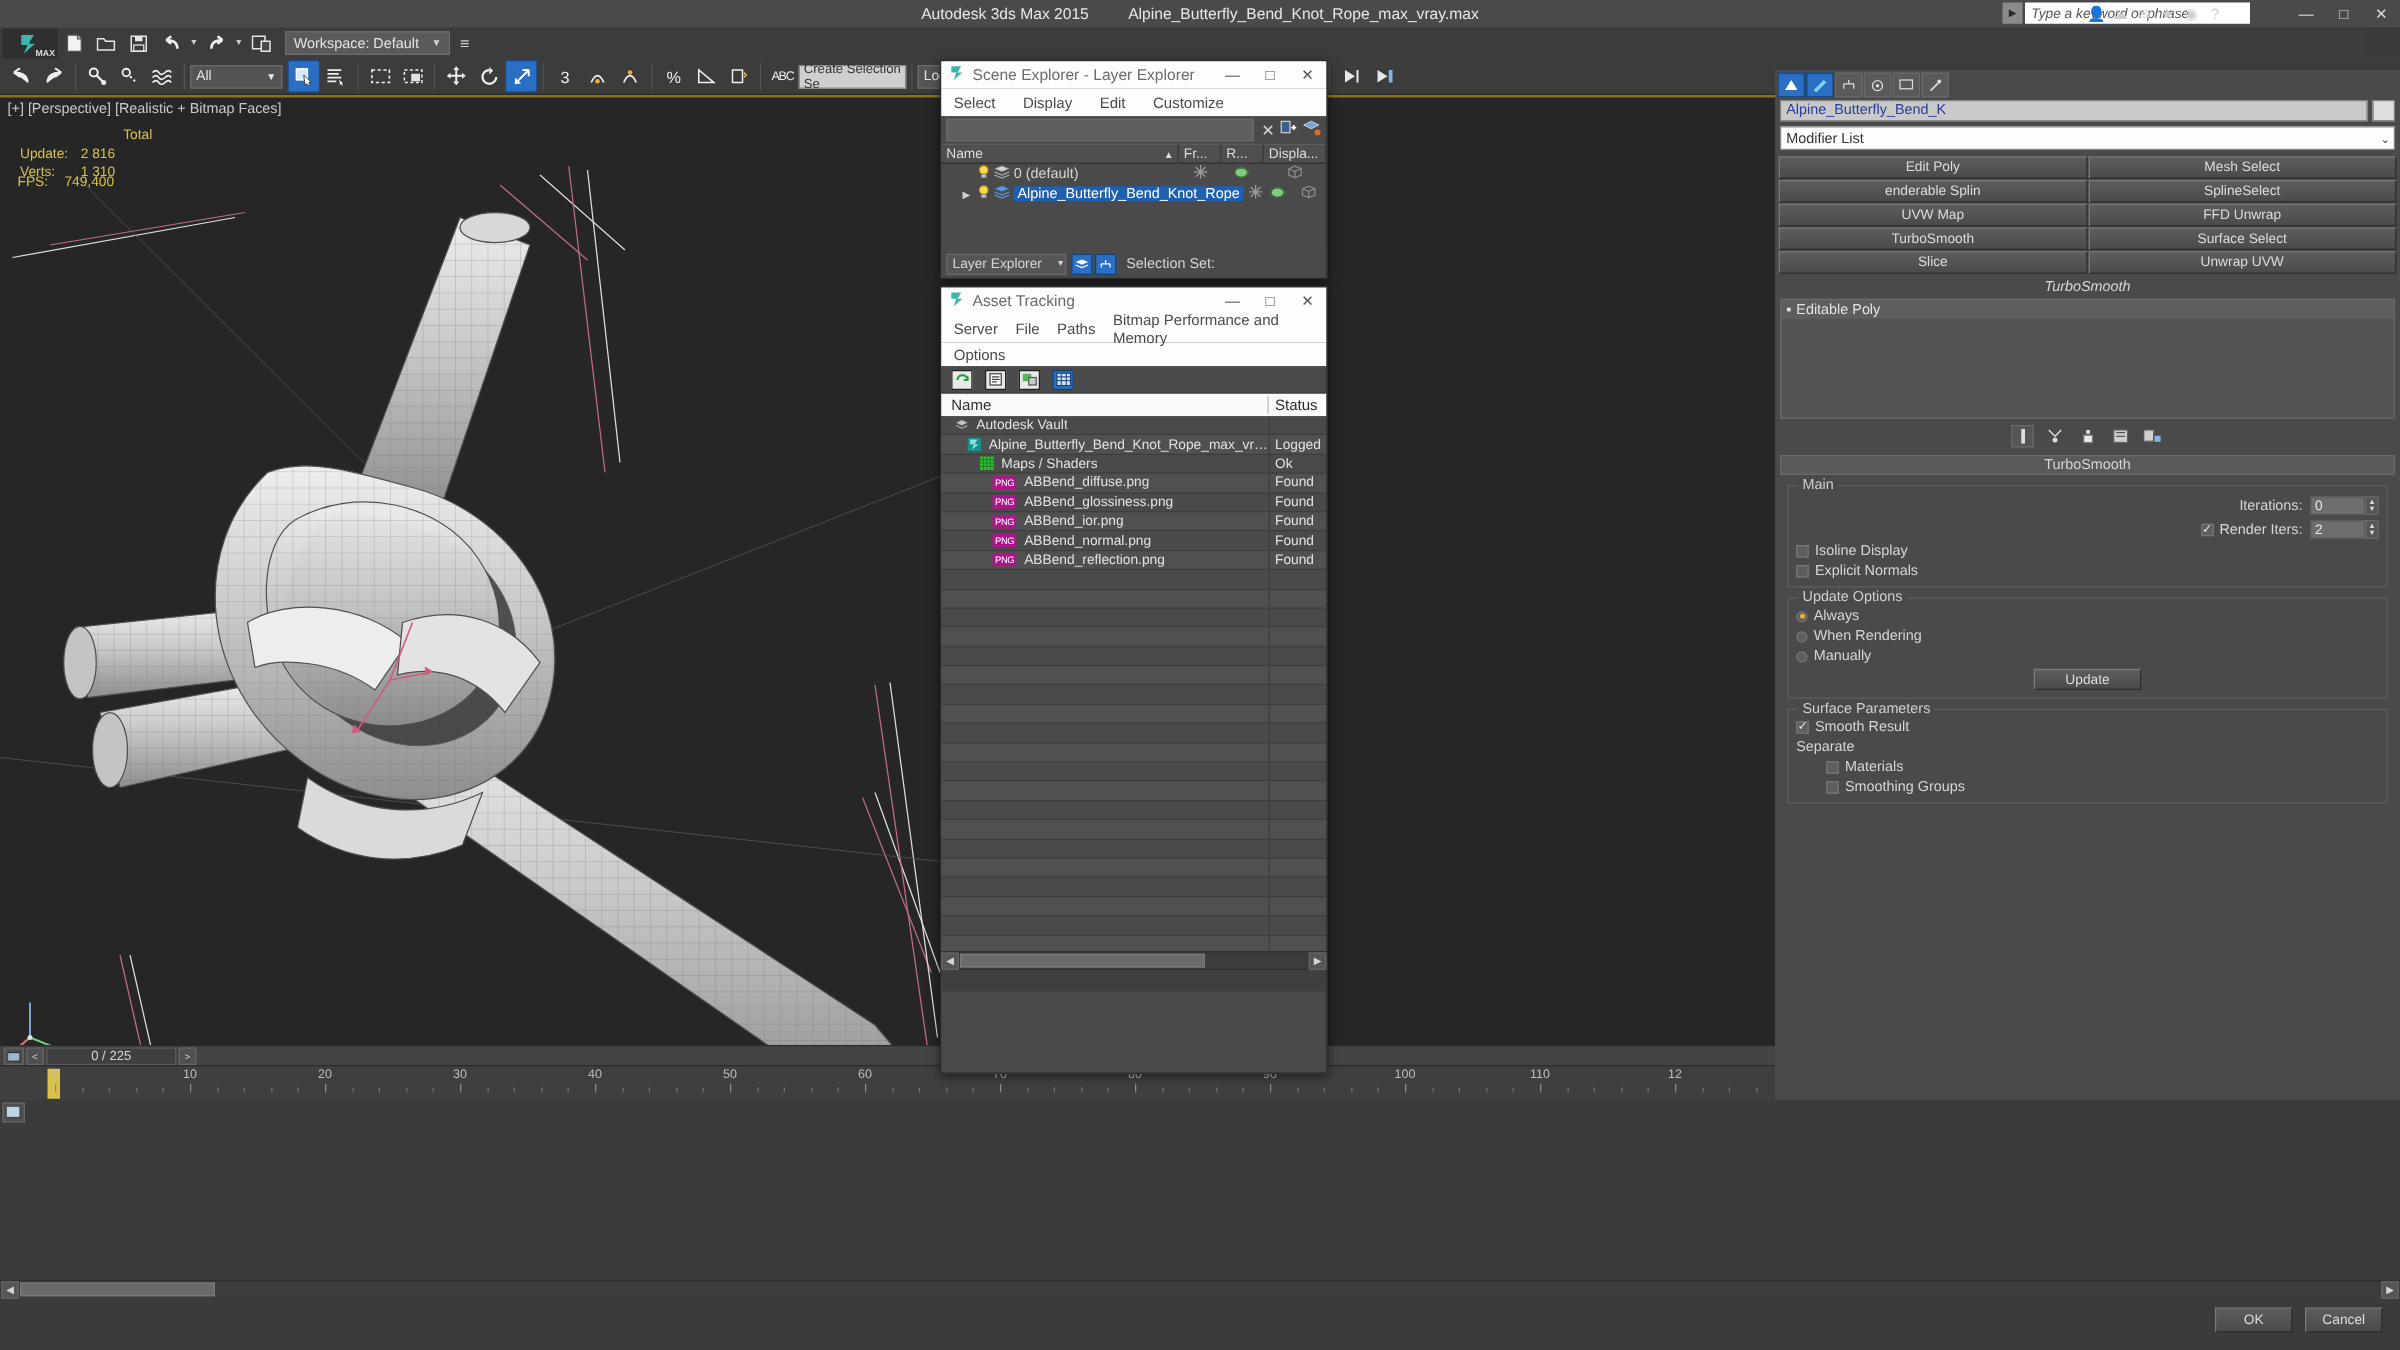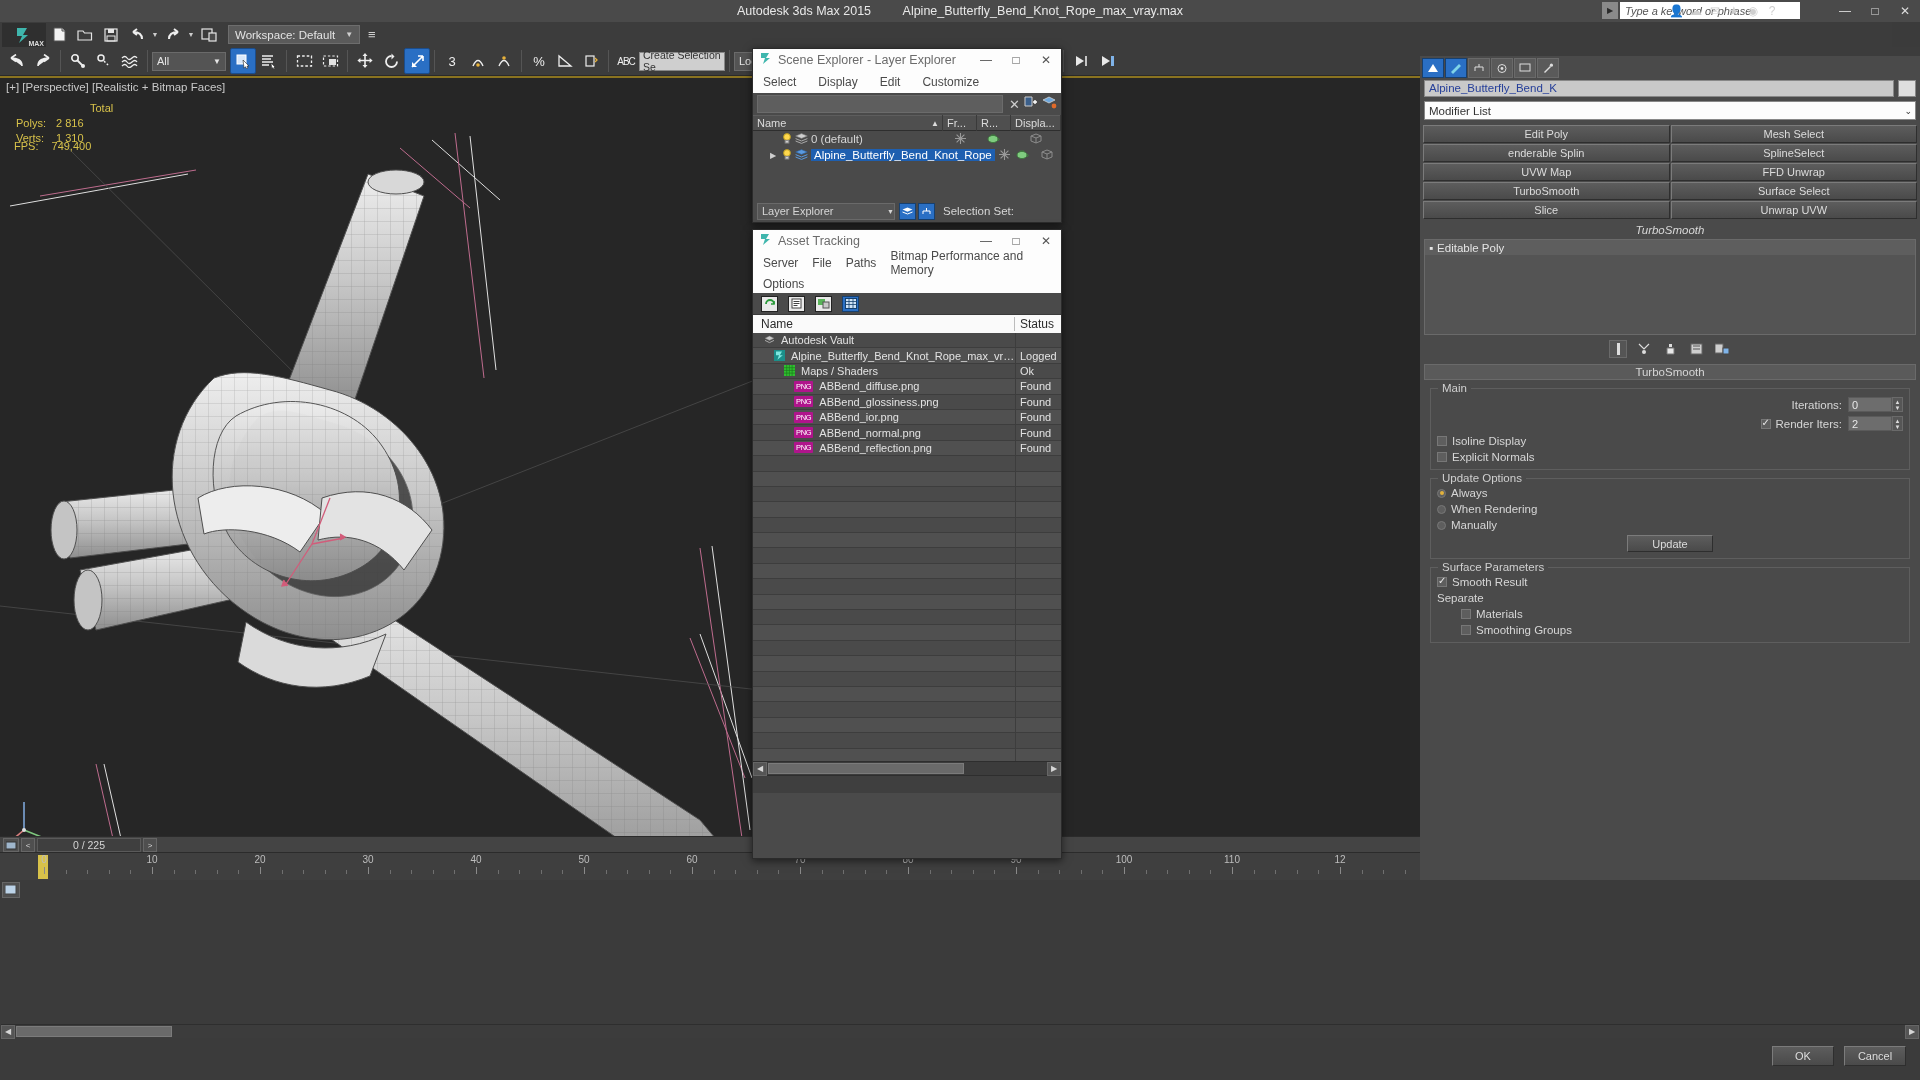--- a/index.html
+++ b/index.html
@@ -131,21 +131,21 @@
   .se-input{ flex:1; height:18px; background:#5e5e5e; border:1px solid #6b6b6b; }
   .se-tools{ display:flex; align-items:center; gap:4px; padding-left:6px; }
   .gridhdr{ height:16px; background:#4f4f4f; display:flex; align-items:center;
      border-top:1px solid #5d5d5d; border-bottom:1px solid #2e2e2e; font-size:11px; color:#dcdcdc;}
   .gridhdr .c{ border-right:1px solid #3a3a3a; height:16px; display:flex; align-items:center; padding-left:4px;}
   .se-row{ height:16px; display:flex; align-items:center; font-size:11.5px; }
   .se-row .nm{ flex:1; display:flex; align-items:center; gap:3px; padding-left:14px;}
   .se-row .cell{ width:34px; text-align:center; }
   .sel-blue{ background:#1e5fb0; color:#fff; }
   .se-foot{ height:22px; background:#4a4a4a; display:flex; align-items:center; gap:4px; padding:0 4px; }
-  .se-combo{ width:138px;height:17px;background:#555;border:1px solid #6a6a6a;
+  .se-combo{ width:96px;height:17px;background:#555;border:1px solid #6a6a6a;
      display:flex;align-items:center;padding-left:4px;font-size:11px;justify-content:space-between;}
 
   
   #assetTracking{ left:752px; top:229px; width:310px; height:630px; }
   .at-toolbar{ height:22px; background:#4a4a4a; display:flex; align-items:center;
      gap:10px; padding-left:8px; border-bottom:1px solid #3a3a3a;}
   .at-ticon{ width:17px;height:16px;border:1px solid #222;background:#e9e9e9;
      display:flex;align-items:center;justify-content:center;font-size:9px;color:#333;}
   .at-ticon.on{ background:#2a6fc4;border-color:#17406f;color:#fff;}
   .at-hdr{ height:18px; background:#fafafa; display:flex; align-items:center;
@@ -592,21 +592,21 @@
     <div class="vp-label">[+] [Perspective] [Realistic + Bitmap Faces]</div>
 
     <div class="stats">
       <table>
         <tbody>
             <tr>
               <td></td>
               <td class="hdr">Total</td>
             </tr>
         <tr>
-          <td>Polys:</td>
+          <td>Update:</td>
           <td>2 816</td>
         </tr>
         <tr>
           <td>Verts:</td>
           <td>1 310</td>
         </tr>
       </tbody>
         </table>
     </div>
     <div class="fps">

